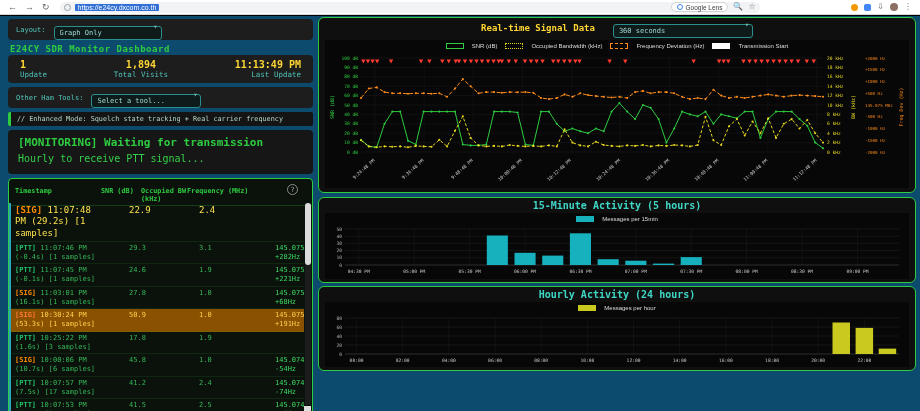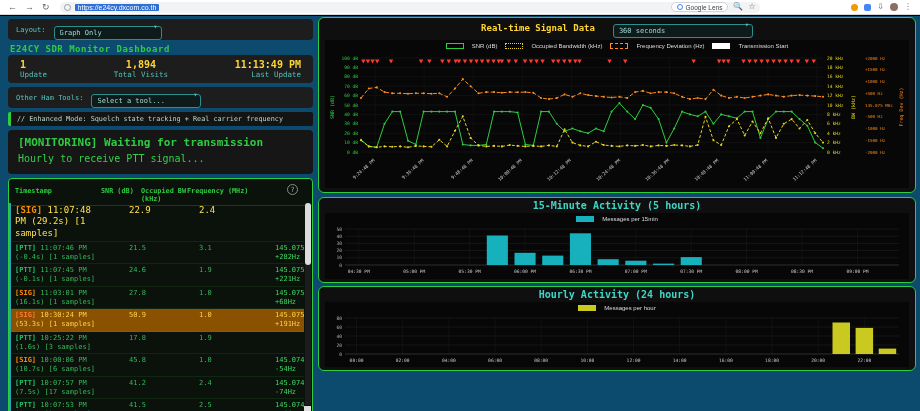--- a/index.html
+++ b/index.html
@@ -166,21 +166,21 @@
     </div>
     <div class="help">?</div>
     <div class="logbody" id="log-rows">
         <div class="lrow latest">
           <span><span class="tag-SIG">[SIG]</span> 11:07:48 PM (29.2s) [1 samples]</span>
           <span>22.9</span>
           <span>2.4</span>
         </div>
         <div class="lrow">
           <span><span class="tag-PTT">[PTT]</span> 11:07:46 PM (-0.4s) [1 samples]</span>
-          <span>21.5</span>
+          <span>29.3</span>
           <span>3.1</span>
           <span class="fq">145.075282<br>+282Hz</span>
         </div>
         <div class="lrow">
           <span><span class="tag-PTT">[PTT]</span> 11:07:45 PM (-0.1s) [1 samples]</span>
           <span>24.6</span>
           <span>1.9</span>
           <span class="fq">145.075221<br>+221Hz</span>
         </div>
         <div class="lrow">

